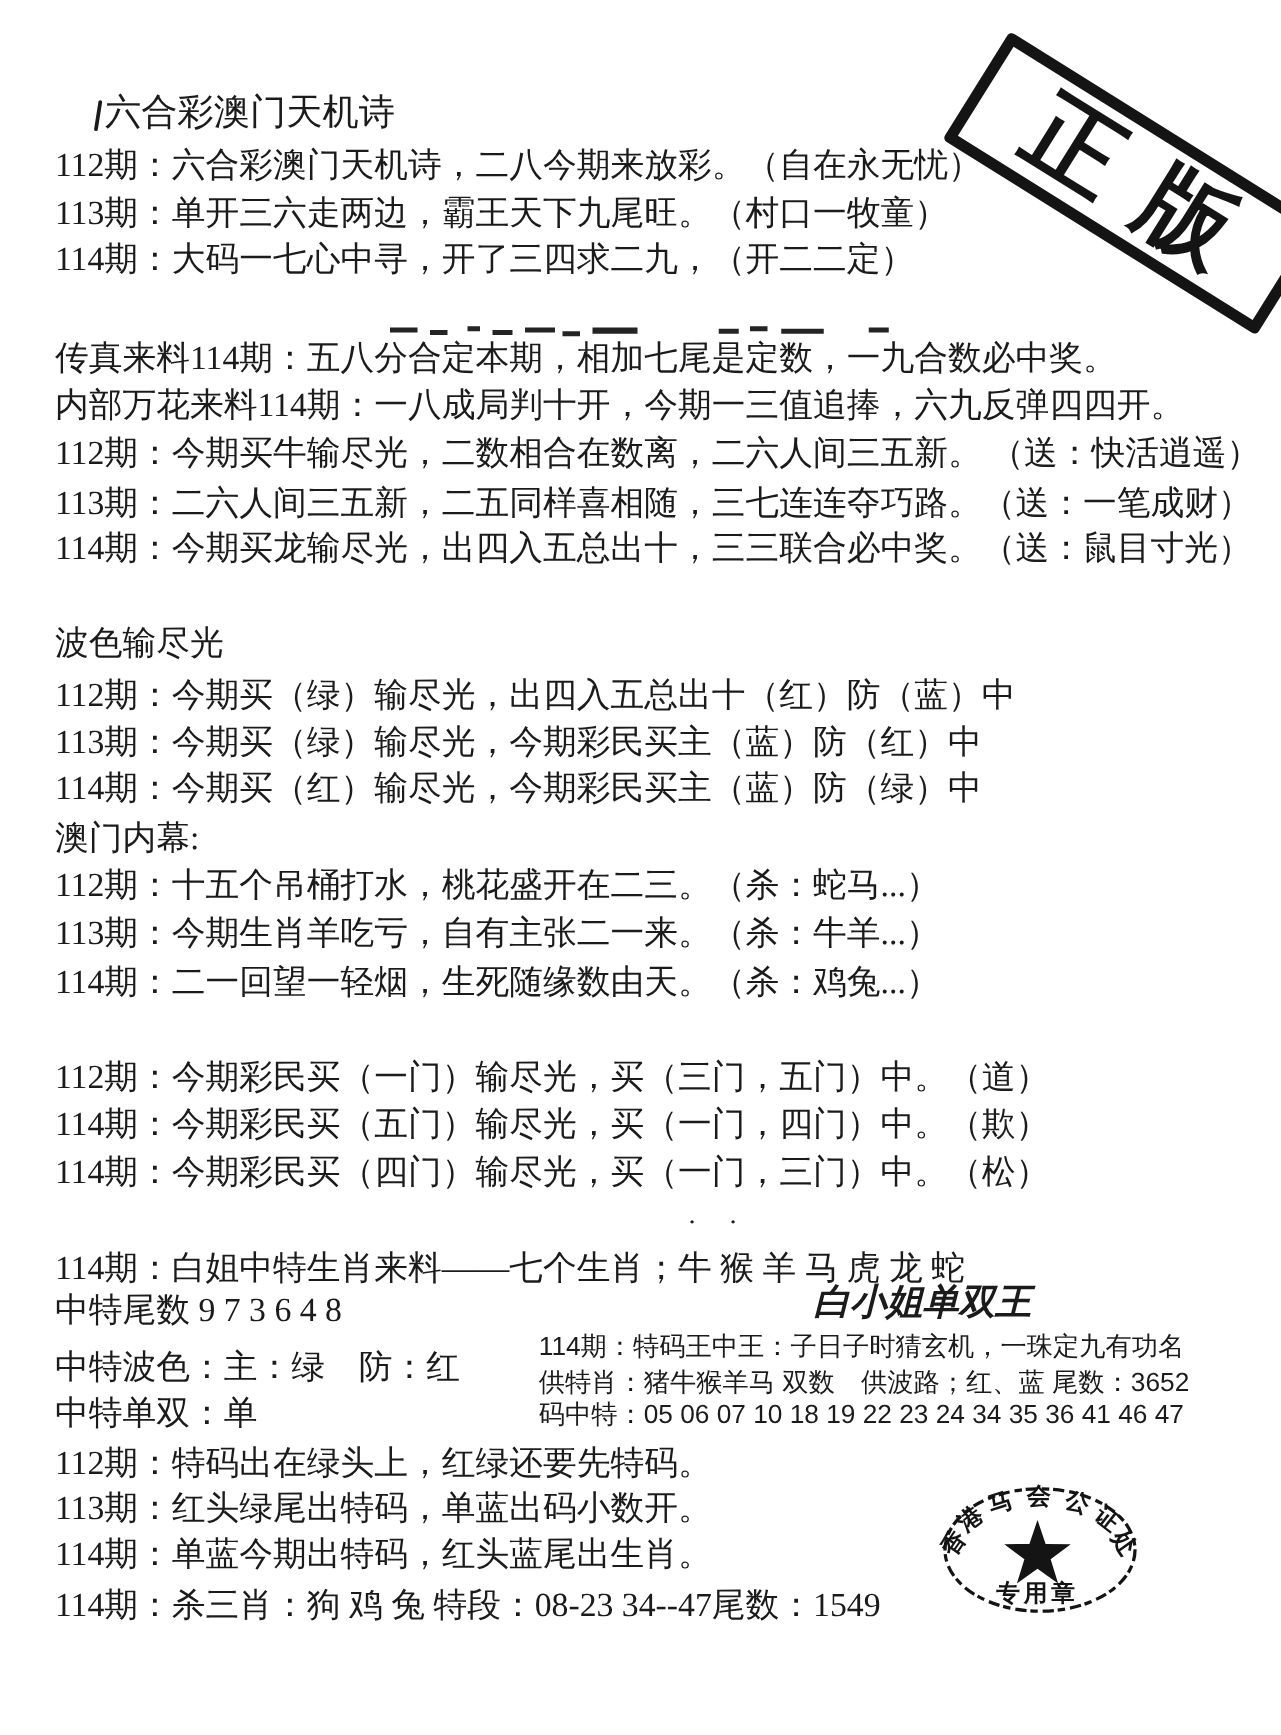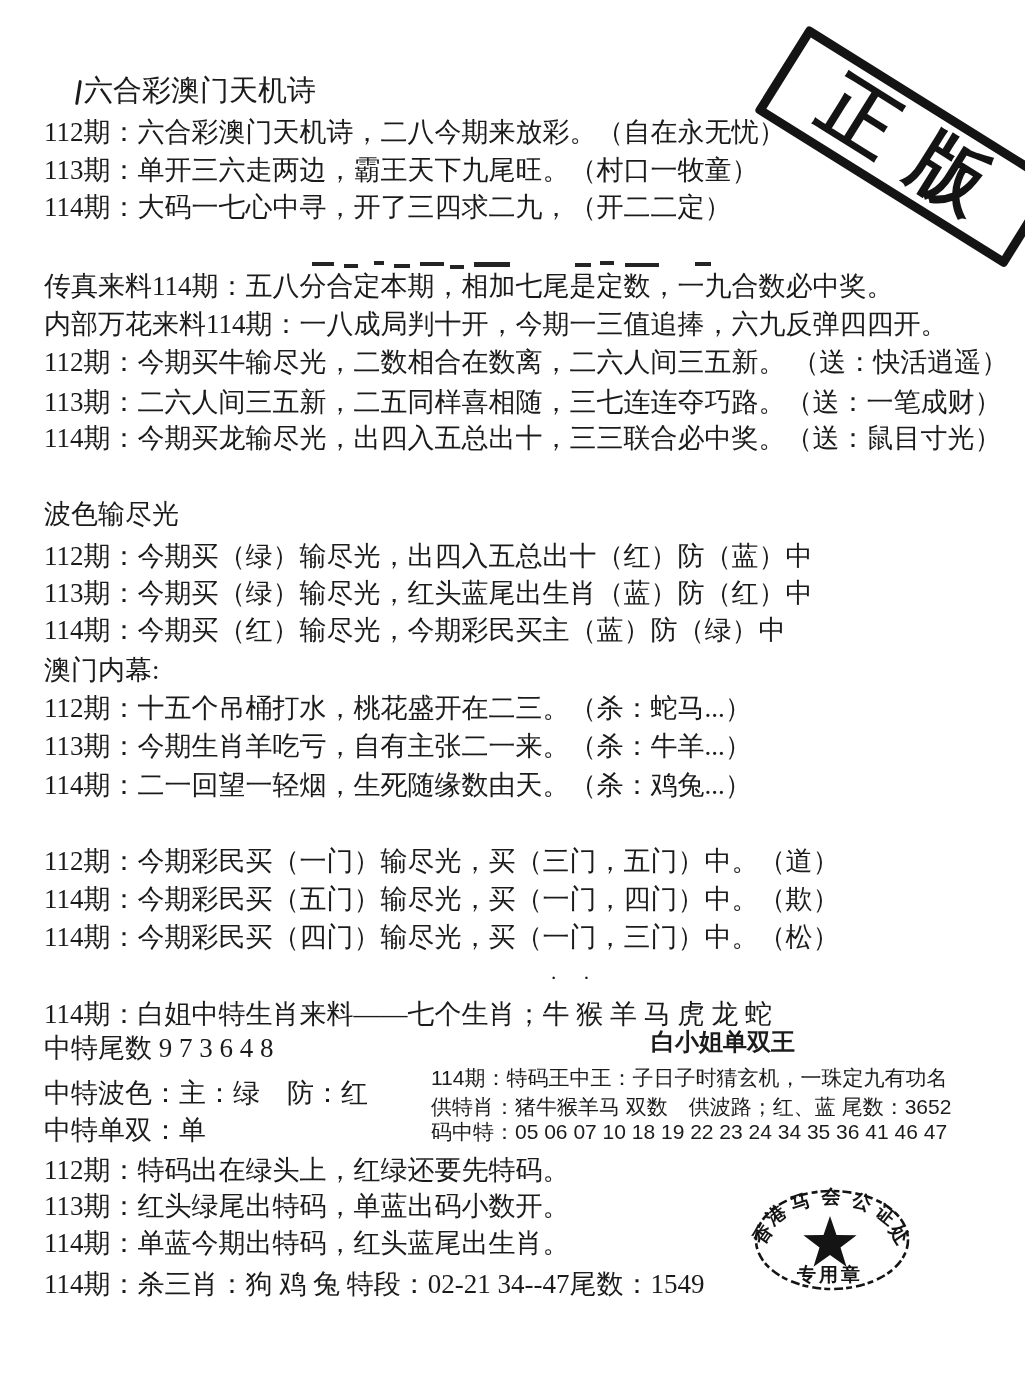--- a/index.html
+++ b/index.html
@@ -13,21 +13,21 @@
     font-size:27px;line-height:32px;color:#1b1b1b;
     font-family:"Liberation Serif","DejaVu Serif",serif;
   }
   .title{left:84px;font-size:29px;}
   .bold-sans{
     font-family:"Liberation Sans","DejaVu Sans",sans-serif;
     font-weight:normal;font-size:21px;left:431px;letter-spacing:0px;
   }
   .bxj-heading{
     font-family:"Liberation Sans","DejaVu Sans",sans-serif;
-    font-weight:bold;font-size:24px;left:651px;
+    font-weight:bold;font-size:29px;left:651px;font-style:italic;
   }
   .dots{left:550px;font-size:22px;letter-spacing:10px;}
   
   .stamp-genuine{
     position:absolute;left:808px;top:25px;width:252px;height:84px;
     border:9px solid #141414;border-radius:4px;
     transform:rotate(32deg);transform-origin:top left;
     display:flex;align-items:center;justify-content:center;
     font-weight:900;font-size:76px;letter-spacing:30px;padding-left:26px;
     color:#141414;font-family:"Liberation Serif","DejaVu Serif",serif;
@@ -66,21 +66,21 @@
 </div>
 
 <div class="ln" style="top:270px">传真来料114期：五八分合定本期，相加七尾是定数，一九合数必中奖。</div>
 <div class="ln" style="top:308px">内部万花来料114期：一八成局判十开，今期一三值追捧，六九反弹四四开。</div>
 <div class="ln" style="top:346px">112期：今期买牛输尽光，二数相合在数离，二六人间三五新。 （送：快活逍遥）</div>
 <div class="ln" style="top:386px">113期：二六人间三五新，二五同样喜相随，三七连连夺巧路。（送：一笔成财）</div>
 <div class="ln" style="top:422px">114期：今期买龙输尽光，出四入五总出十，三三联合必中奖。（送：鼠目寸光）</div>
 
 <div class="ln" style="top:498px">波色输尽光</div>
 <div class="ln" style="top:540px">112期：今期买（绿）输尽光，出四入五总出十（红）防（蓝）中</div>
-<div class="ln" style="top:577px">113期：今期买（绿）输尽光，红头蓝尾出生肖（蓝）防（红）中</div>
+<div class="ln" style="top:577px">113期：今期买（绿）输尽光，今期彩民买主（蓝）防（红）中</div>
 <div class="ln" style="top:614px">114期：今期买（红）输尽光，今期彩民买主（蓝）防（绿）中</div>
 
 <div class="ln" style="top:654px">澳门内幕:</div>
 <div class="ln" style="top:692px">112期：十五个吊桶打水，桃花盛开在二三。（杀：蛇马...）</div>
 <div class="ln" style="top:730px">113期：今期生肖羊吃亏，自有主张二一来。（杀：牛羊...）</div>
 <div class="ln" style="top:769px">114期：二一回望一轻烟，生死随缘数由天。（杀：鸡兔...）</div>
 
 <div class="ln" style="top:845px">112期：今期彩民买（一门）输尽光，买（三门，五门）中。（道）</div>
 <div class="ln" style="top:883px">114期：今期彩民买（五门）输尽光，买（一门，四门）中。（欺）</div>
 <div class="ln" style="top:921px">114期：今期彩民买（四门）输尽光，买（一门，三门）中。（松）</div>
@@ -92,21 +92,21 @@
 <div class="ln" style="top:1114px">中特单双：单</div>
 
 <div class="ln bxj-heading" style="top:1026px">白小姐单双王</div>
 <div class="ln bold-sans" style="top:1062px">114期：特码王中王：子日子时猜玄机，一珠定九有功名</div>
 <div class="ln bold-sans" style="top:1091px">供特肖：猪牛猴羊马 双数　供波路；红、蓝 尾数：3652</div>
 <div class="ln bold-sans" style="top:1116px">码中特：05 06 07 10 18 19 22 23 24 34 35 36 41 46 47</div>
 
 <div class="ln" style="top:1154px">112期：特码出在绿头上，红绿还要先特码。</div>
 <div class="ln" style="top:1190px">113期：红头绿尾出特码，单蓝出码小数开。</div>
 <div class="ln" style="top:1227px">114期：单蓝今期出特码，红头蓝尾出生肖。</div>
-<div class="ln" style="top:1268px">114期：杀三肖：狗 鸡 兔 特段：02-21 34--47尾数：1549</div>
+<div class="ln" style="top:1268px">114期：杀三肖：狗 鸡 兔 特段：08-23 34--47尾数：1549</div>
 
 <div class="stamp-genuine">
   <span>正版</span>
 </div>
 
 <svg class="seal-svg" width="180" height="130" viewBox="0 0 180 130">
   <ellipse cx="84" cy="60" rx="76" ry="49" fill="none" stroke="#141414" stroke-width="2.6" stroke-dasharray="9 4 6 3"></ellipse>
   <polygon fill="#141414" points="82,36 88.5,55.1 108.6,55.3 92.5,67.4 98.5,86.7 82,75 65.5,86.7 71.5,67.4 55.4,55.3 75.5,55.1"></polygon>
   <g font-family="'Liberation Sans','DejaVu Sans',sans-serif" font-weight="bold" font-size="19" fill="#141414" text-anchor="middle">
     <text transform="translate(20,58) rotate(-55)">香</text>

